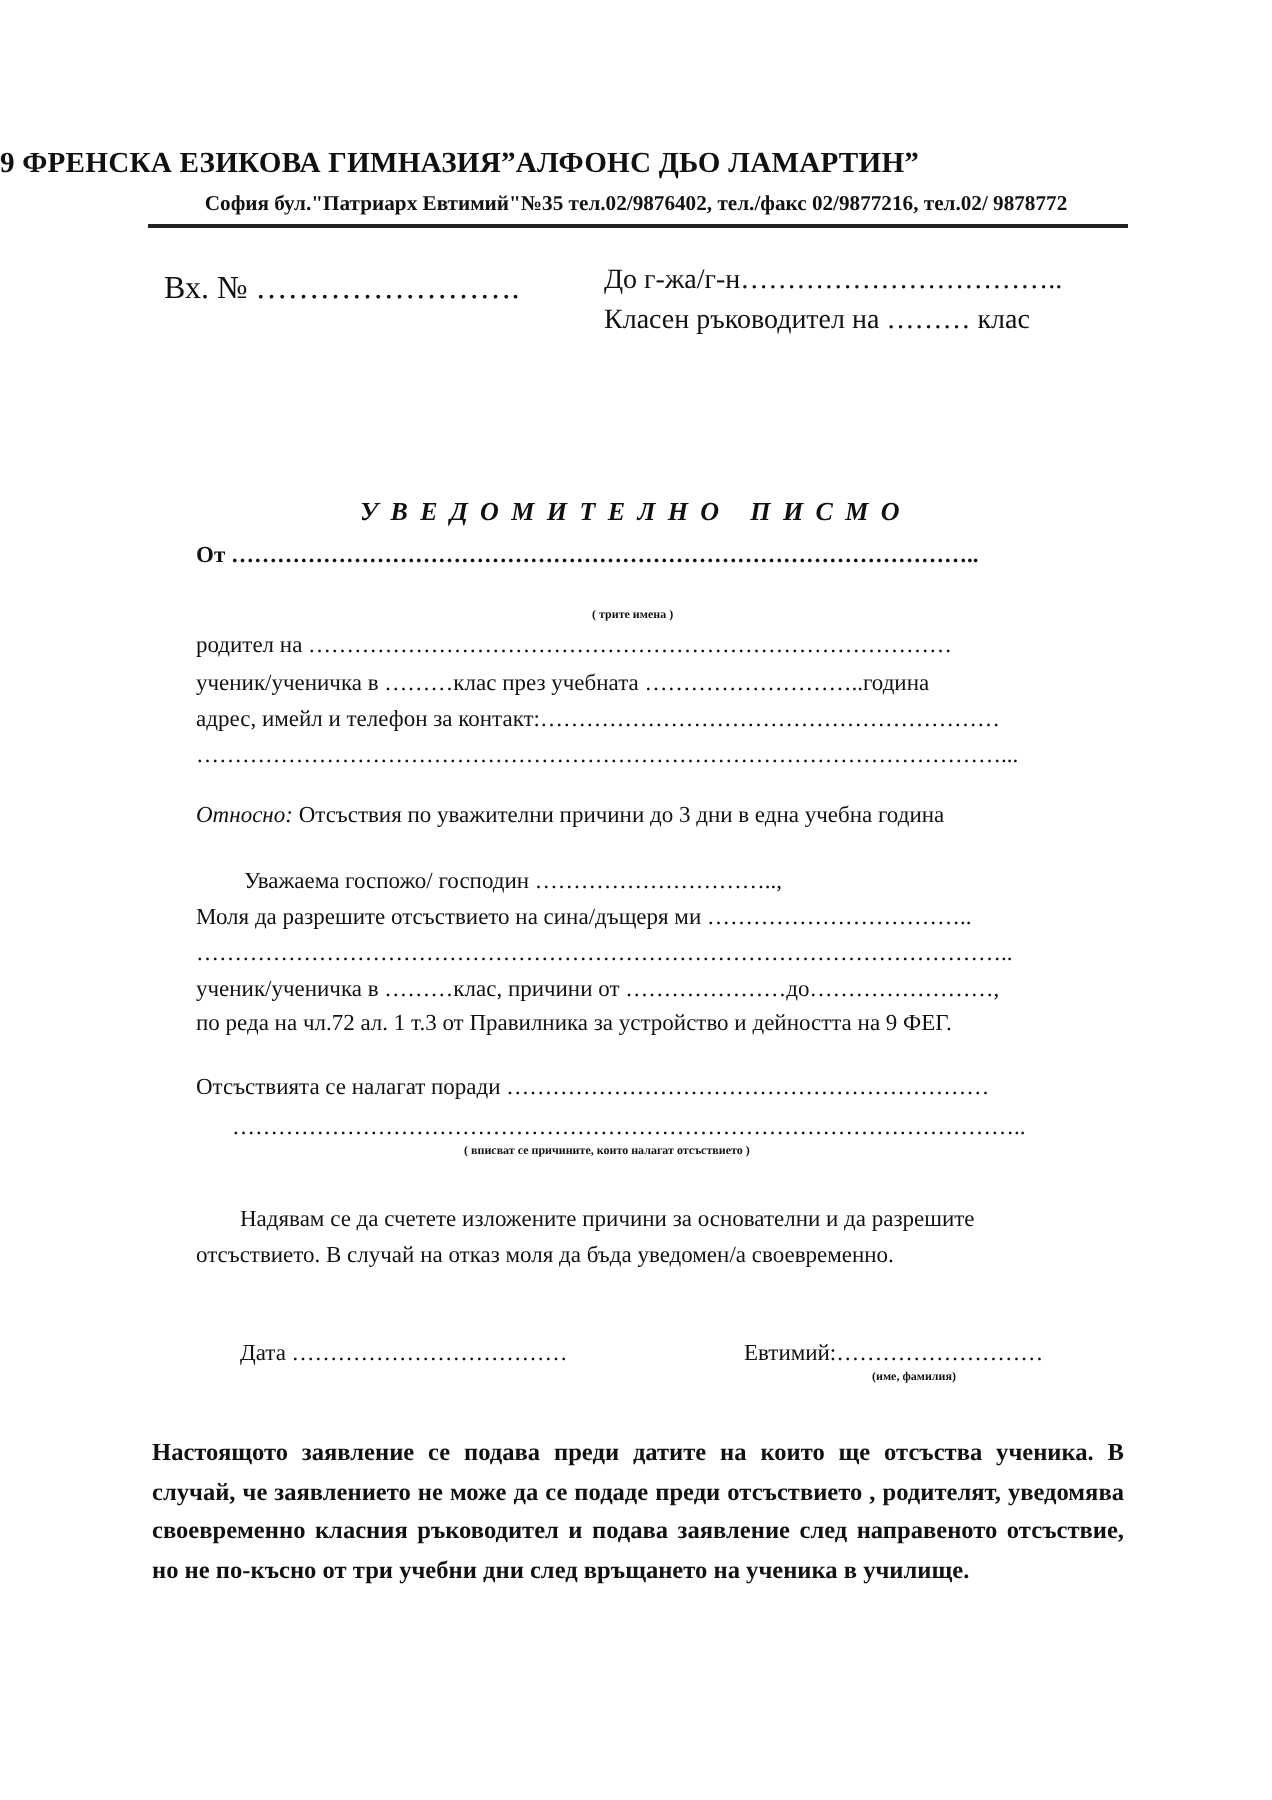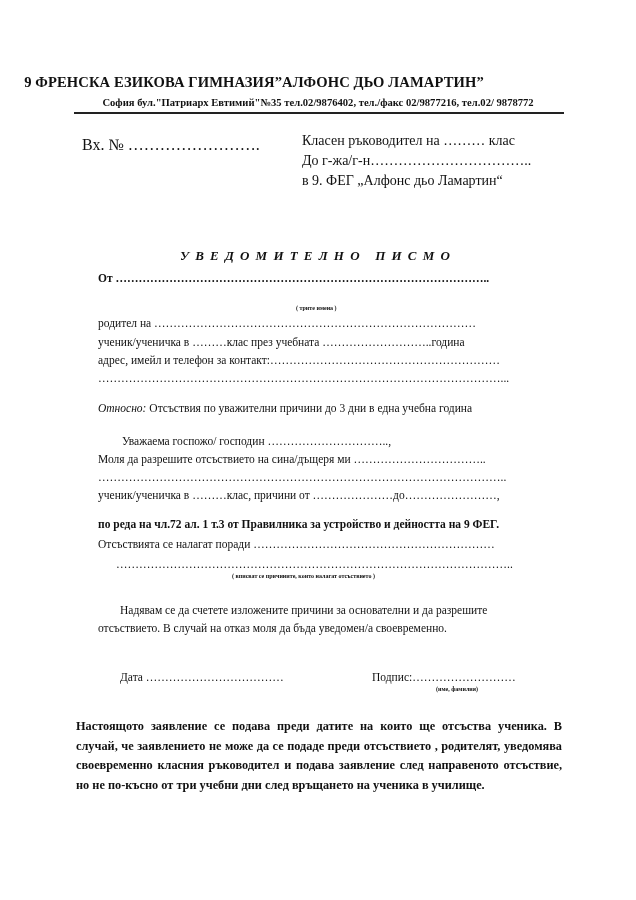--- a/index.html
+++ b/index.html
@@ -1,19 +1,19 @@
 <!DOCTYPE html>
 <html><head>
 <meta charset="utf-8">
 <style>
   html, body { margin:0; padding:0; background:#ffffff; }
   body { width:636px; height:900px; position:relative; overflow:hidden;
          font-family:"Liberation Serif", serif; color:#111; }
   .abs { position:absolute; white-space:nowrap; }
-  .title { left:0; width:508px; top:74px; text-align:center; font-weight:bold; font-size:14.6px; letter-spacing:0.1px; }
+  .title { left:0; width:508px; top:74px; font-weight:bold; font-size:14.6px; letter-spacing:0.1px; }
   .addr { left:0; width:636px; top:97px; text-align:center; font-weight:bold; font-size:10.6px; }
   .rule { position:absolute; left:74px; width:490px; top:112px; height:1.5px; background:#222; }
   .reg { font-size:16px; }
   .addressee { font-size:14px; line-height:20px; }
   .heading { left:0; width:636px; top:248px; text-align:center; font-weight:bold; font-size:13px; letter-spacing:6.2px;font-style:italic; }
   .form { font-size:11.5px; }
   .tiny { font-size:6px; font-weight:bold; }
   .footer { position:absolute; left:76px; top:717px; width:486px; font-weight:bold; font-size:12.3px;
             line-height:19.6px; text-align:justify; text-align-last:left; }
   .u { }
@@ -22,50 +22,49 @@
 </head>
 <body>
 
 <div class="abs title">9 ФРЕНСКА ЕЗИКОВА ГИМНАЗИЯ”АЛФОНС ДЬО ЛАМАРТИН”</div>
 <div class="abs addr">София бул."Патриарх Евтимий"№35 тел.02/9876402, тел./факс 02/9877216, тел.02/ 9878772</div>
 <div class="rule"></div>
 
 <div class="abs reg" style="left:82px;top:136px;">Вх. № …………………….</div>
 
 <div class="abs addressee" style="left:302px;top:131px;">
+  <div>До г-жа/г-н……………………………..</div>
   <div>Класен ръководител на ……… клас</div>
-  <div>До г-жа/г-н……………………………..</div>
-  <div>в 9. ФЕГ „Алфонс дьо Ламартин“</div>
 </div>
 
 <div class="abs heading">УВЕДОМИТЕЛНО ПИСМО</div>
 
 <div class="abs form" style="left:98px;top:272px;font-weight:bold;">От ……………………………………………………………………………………..</div>
 <div class="abs tiny" style="left:296px;top:305px;">( трите имена )</div>
 <div class="abs form" style="left:98px;top:317px;">родител на …………………………………………………………………………</div>
 <div class="abs form" style="left:98px;top:336px;">ученик/ученичка в ………клас през учебната ………………………..година</div>
 <div class="abs form" style="left:98px;top:354px;">адрес, имейл и телефон за контакт:……………………………………………………</div>
 <div class="abs form" style="left:98px;top:372px;">……………………………………………………………………………………………...</div>
 
 <div class="abs form" style="left:98px;top:402px;">
   <span class="it">Относно:</span><span> Отсъствия по уважителни причини до 3 дни в една учебна година</span>
 </div>
 
 <div class="abs form" style="left:122px;top:435px;">Уважаема госпожо/ господин …………………………..,</div>
 <div class="abs form" style="left:98px;top:453px;">Моля да разрешите отсъствието на сина/дъщеря ми ……………………………..</div>
 <div class="abs form" style="left:98px;top:471px;">……………………………………………………………………………………………..</div>
 <div class="abs form" style="left:98px;top:489px;">ученик/ученичка в ………клас, причини от …………………до……………………,</div>
-<div class="abs form" style="left:98px;top:518px;font-weight:bold;">по реда на чл.72 ал. 1 т.3  от Правилника за устройство и дейността на 9 ФЕГ.</div>
+<div class="abs form" style="left:98px;top:506px;">по реда на чл.72 ал. 1 т.3  от Правилника за устройство и дейността на 9 ФЕГ.</div>
 
 <div class="abs form" style="left:98px;top:538px;">Отсъствията се налагат поради ………………………………………………………</div>
 <div class="abs form" style="left:116px;top:558px;">…………………………………………………………………………………………..</div>
 <div class="abs tiny" style="left:232px;top:573px;">( вписват се причините, които налагат отсъствието )</div>
 
 <div class="abs form" style="left:120px;top:604px;">Надявам се да счетете изложените причини за основателни и да разрешите</div>
 <div class="abs form" style="left:98px;top:622px;">отсъствието. В случай на отказ моля да бъда уведомен/а своевременно.</div>
 
 <div class="abs form" style="left:120px;top:671px;">Дата ………………………………</div>
-<div class="abs form" style="left:372px;top:671px;">Подпис:………………………</div>
+<div class="abs form" style="left:372px;top:671px;">Евтимий:………………………</div>
 <div class="abs tiny" style="left:436px;top:686px;">(име, фамилия)</div>
 
 <div class="footer">
   <span>Настоящото заявление се подава </span><span class="u">преди</span><span> датите на които ще отсъства ученика. В случай, че заявлението не може да се подаде преди отсъствието , родителят, уведомява своевременно класния ръководител и подава заявление след направеното отсъствие, но не по-късно от </span><span class="u">три</span><span> учебни дни след връщането на ученика в училище.</span>
 </div>
 
 </body></html>

